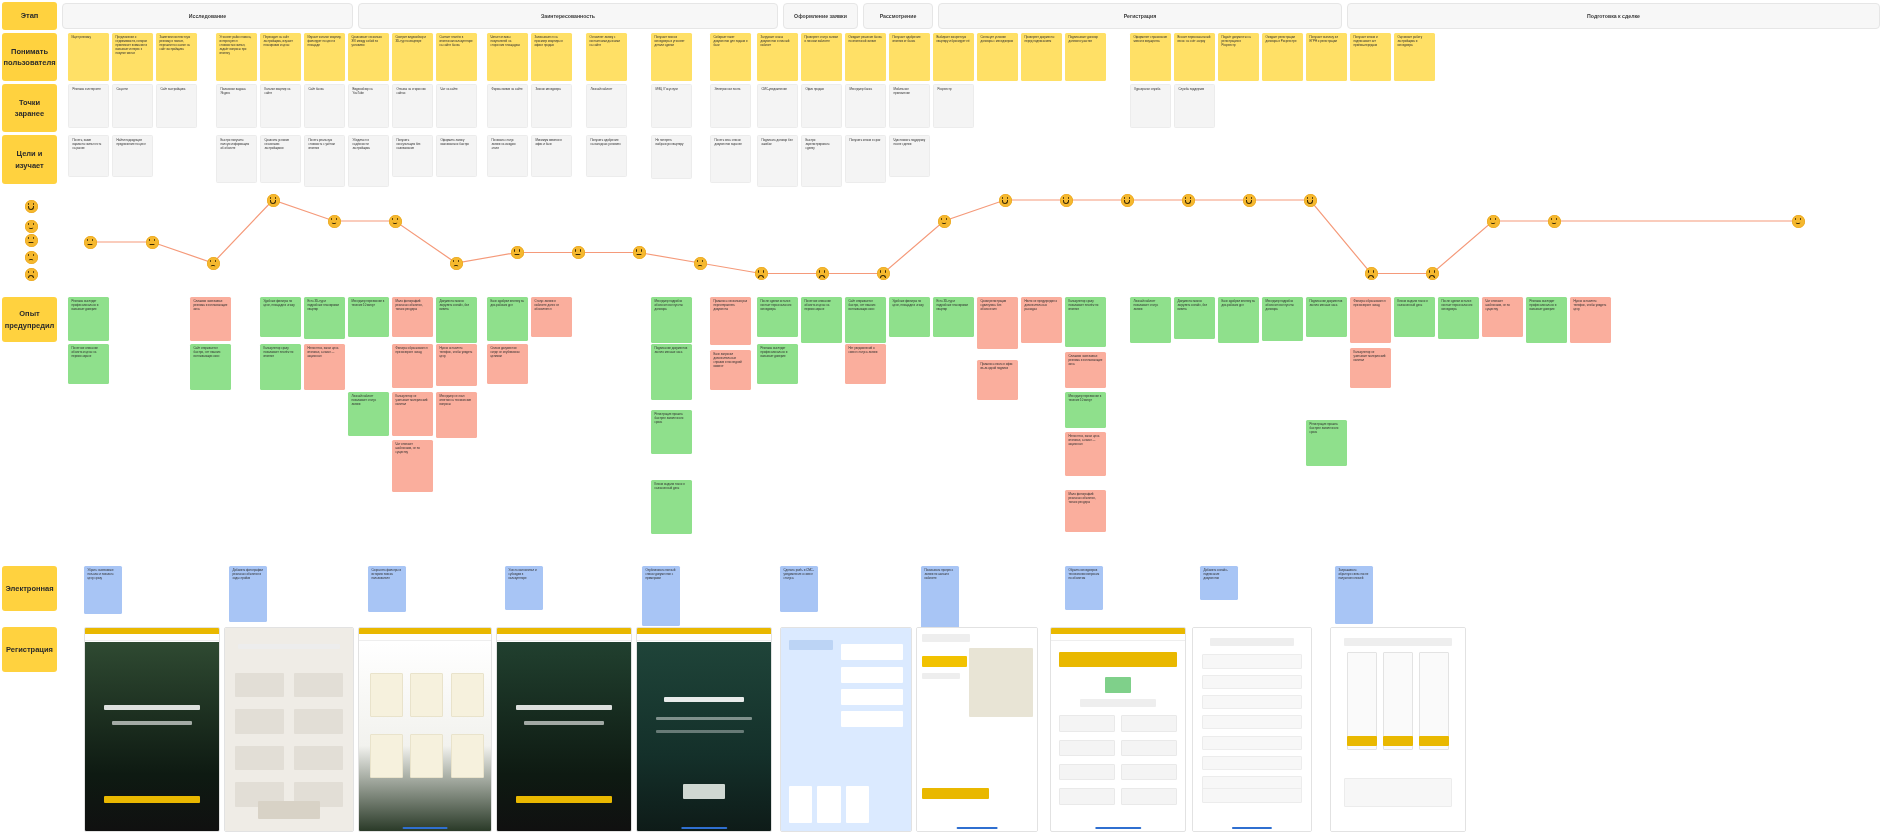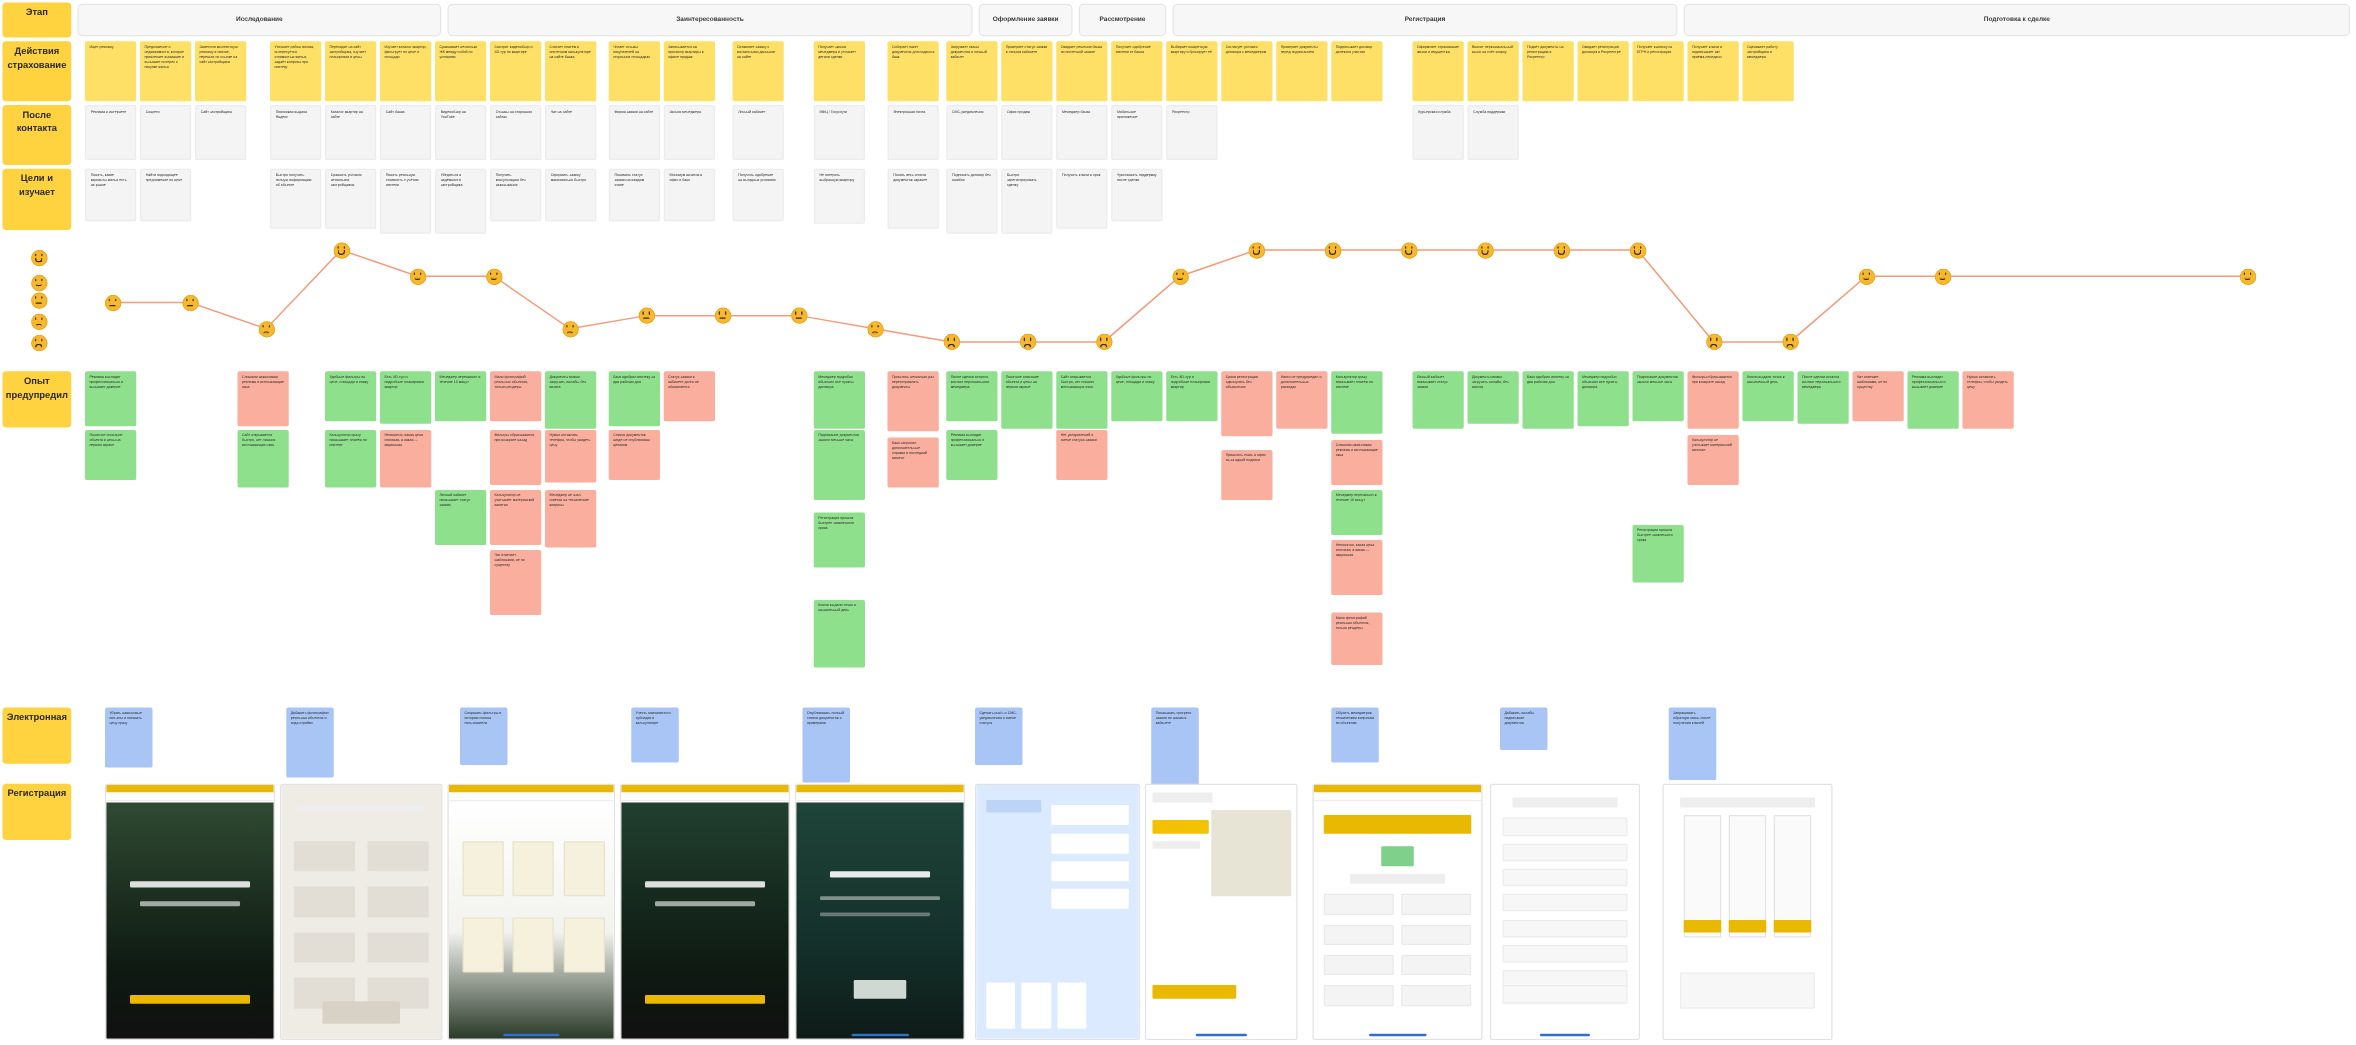--- a/index.html
+++ b/index.html
@@ -11,21 +11,21 @@
     overflow:hidden;
     position:relative;
   }
   #board { position:absolute; left:0; top:0; width:1885px; height:836px; }
 
   
   .rowlabel {
     position:absolute;
     background:#FFD23F;
     border-radius:3px;
-    display:flex; justify-content:center;
+    display:flex; align-items:center; justify-content:center;
     text-align:center;
     font-size:7.5px; font-weight:bold; color:#2b2b2b;
     line-height:1.5;
     padding:2px 4px;
   }
 
   
   .stage {
     position:absolute;
     background:#F7F7F7;
@@ -96,24 +96,24 @@
 </style>
 </head>
 <body>
 
 <div id="board">
 
   <div class="rowlabel" style="left:2px;top:2px;width:55px;height:28px;">
     <span>Этап</span>
   </div>
   <div class="rowlabel" style="left:2px;top:33px;width:55px;height:48px;">
-    <span>Действия страхование</span>
+    <span>Понимать пользователя</span>
   </div>
   <div class="rowlabel" style="left:2px;top:84px;width:55px;height:48px;">
-    <span>После контакта</span>
+    <span>Точки заранее</span>
   </div>
   <div class="rowlabel" style="left:2px;top:135px;width:55px;height:49px;">
     <span>Цели и изучает</span>
   </div>
   <div class="rowlabel" style="left:2px;top:297px;width:55px;height:45px;">
     <span>Опыт предупредил</span>
   </div>
   <div class="rowlabel" style="left:2px;top:566px;width:55px;height:45px;">
     <span>Электронная</span>
   </div>

